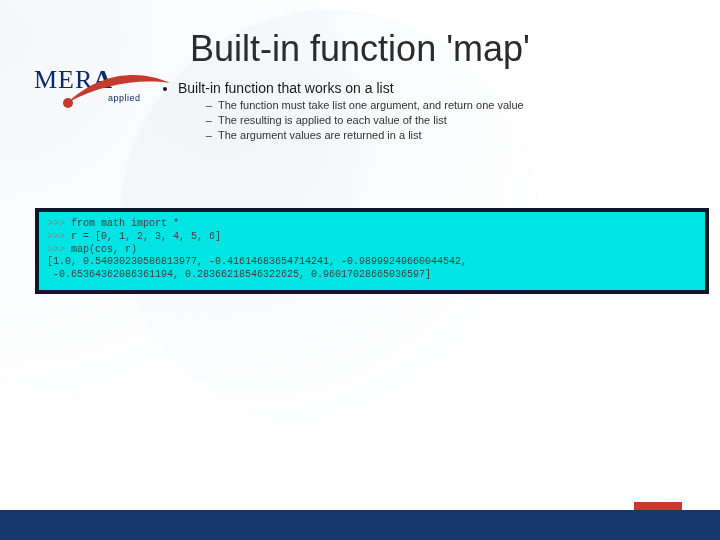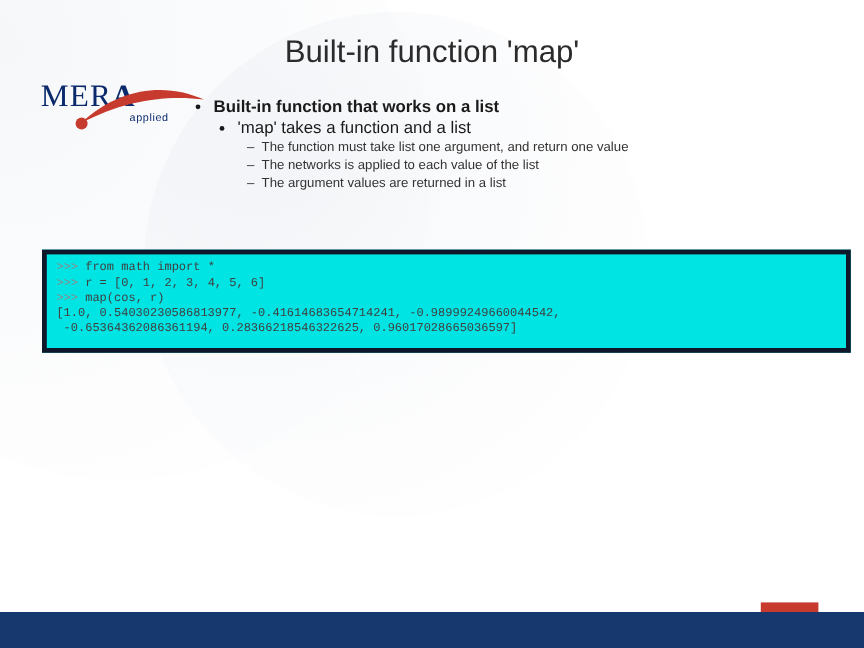--- a/index.html
+++ b/index.html
@@ -22,21 +22,21 @@
   }
   .bgdeco.a { width: 520px; height: 520px; left: -160px; top: -120px; }
   .bgdeco.b { width: 420px; height: 420px; left: 120px; top: 10px; }
 
   .title {
     position: absolute;
     top: 28px;
     left: 0;
     width: 100%;
     text-align: center;
-    font-size: 26px;
+    font-size: 36px;
     color: #2b2b2b;
   }
 
   .logo {
     position: absolute;
     left: 34px;
     top: 65px;
     width: 150px;
     height: 60px;
   }
@@ -67,21 +67,21 @@
   .content {
     position: absolute;
     left: 160px;
     top: 78px;
     width: 530px;
     font-size: 14px;
     color: #1a1a1a;
   }
   .content ul { margin: 0; padding-left: 18px; }
   .content ul li { margin: 2px 0; }
-  .content ul.lvl1 { list-style: disc; font-weight: bold; }
+  .content ul.lvl1 { list-style: disc; }
   .content ul.lvl2 { list-style: disc; margin-left: 20px; }
   .content ul.lvl3 { font-size: 11px; margin-left: 40px; color: #333; }
   .content ul.lvl3 li { margin: 3px 0; }
   .content ul.lvl3 li::marker { content: "–  "; }
 
   .codebox {
     position: absolute;
     left: 35px;
     top: 208px;
     width: 650px;
@@ -137,26 +137,23 @@
   <span class="text">
     <span class="thin">MER</span><span class="bold">A</span>
   </span>
   <span class="sub">applied</span>
 </div>
 
 <div class="content">
   <ul class="lvl1">
     <li>Built-in function that works on a list</li>
   </ul>
-  <ul class="lvl2">
-    <li>'map' takes a function and a list</li>
-  </ul>
   <ul class="lvl3">
     <li>The function must take list one argument, and return one value</li>
-    <li>The networks is applied to each value of the list</li>
+    <li>The resulting is applied to each value of the list</li>
     <li>The argument values are returned in a list</li>
   </ul>
 </div>
 
 <div class="codebox"><span class="prompt">&gt;&gt;&gt; </span><span>from math import *</span>
 <span class="prompt">&gt;&gt;&gt; </span><span>r = [0, 1, 2, 3, 4, 5, 6]</span>
 <span class="prompt">&gt;&gt;&gt; </span><span>map(cos, r)</span>
 <span>[1.0, 0.54030230586813977, -0.41614683654714241, -0.98999249660044542,</span>
 <span> -0.65364362086361194, 0.28366218546322625, 0.96017028665036597]</span></div>
 

